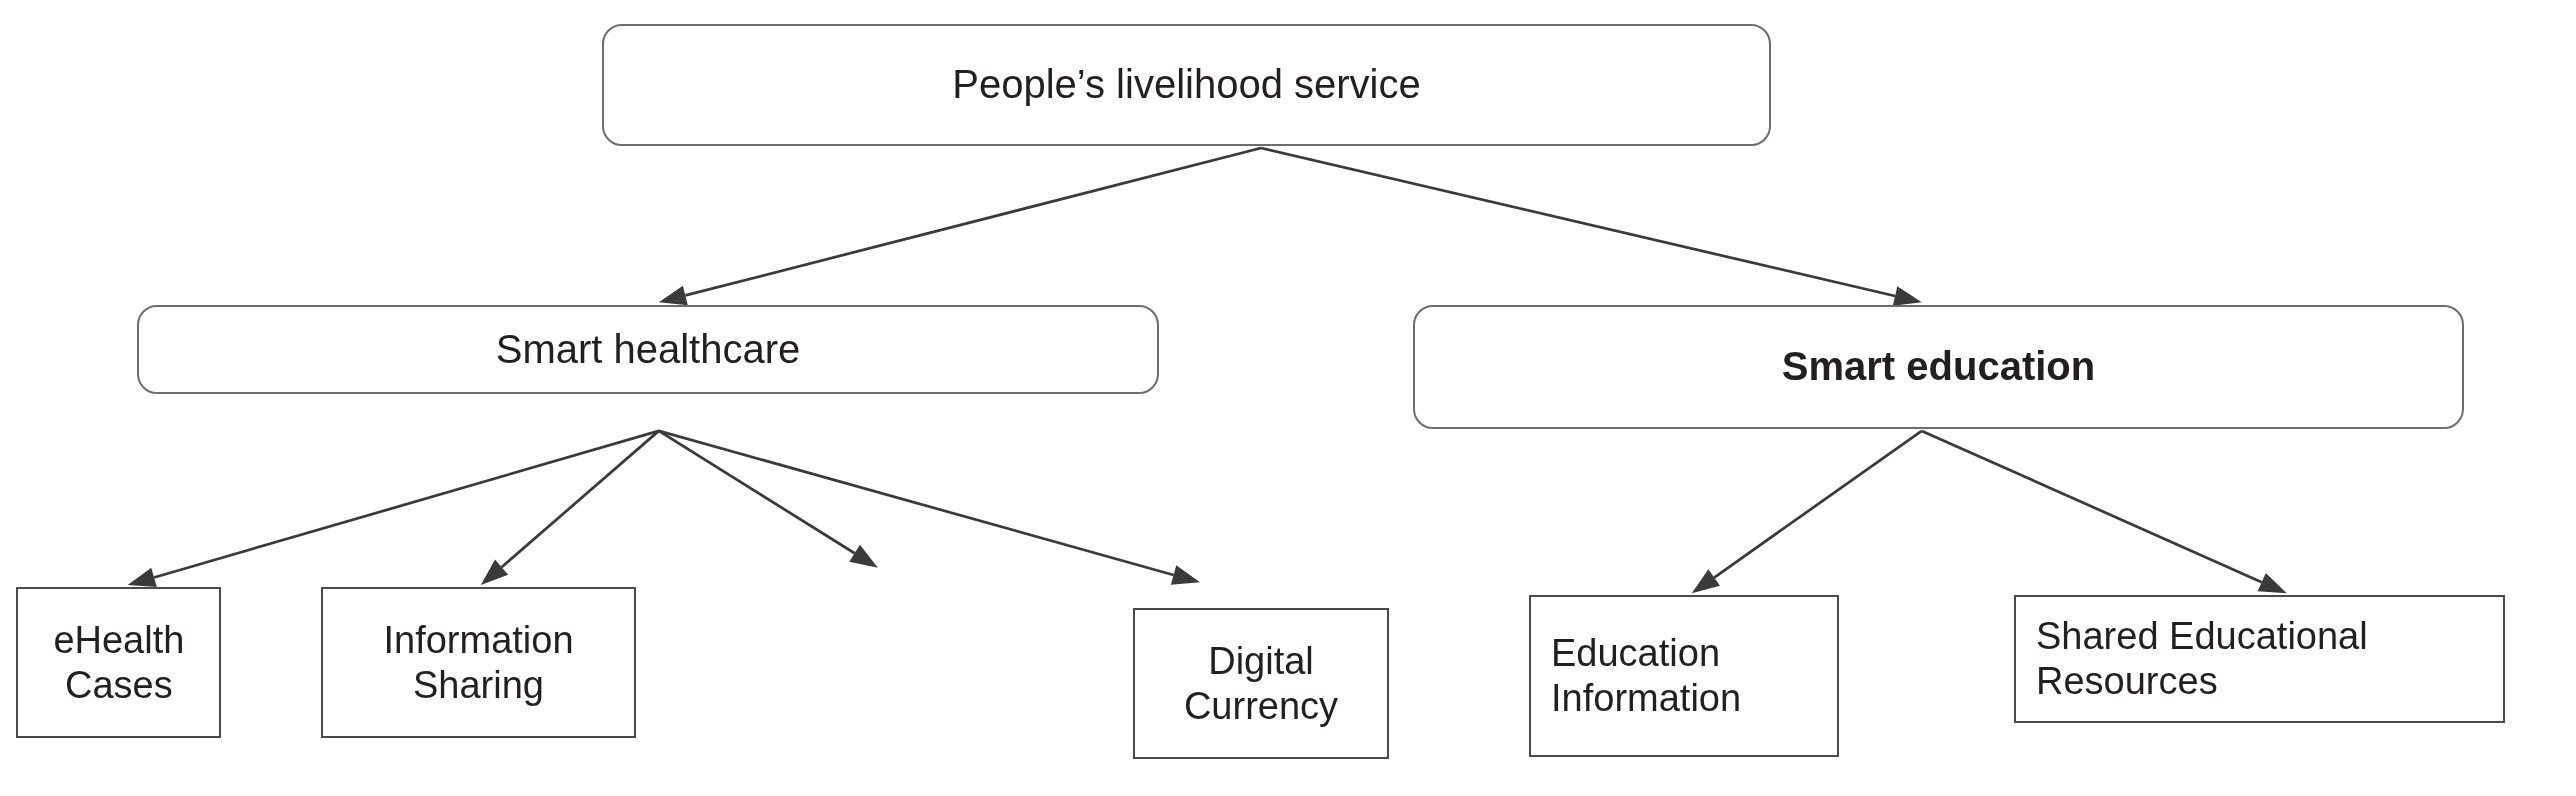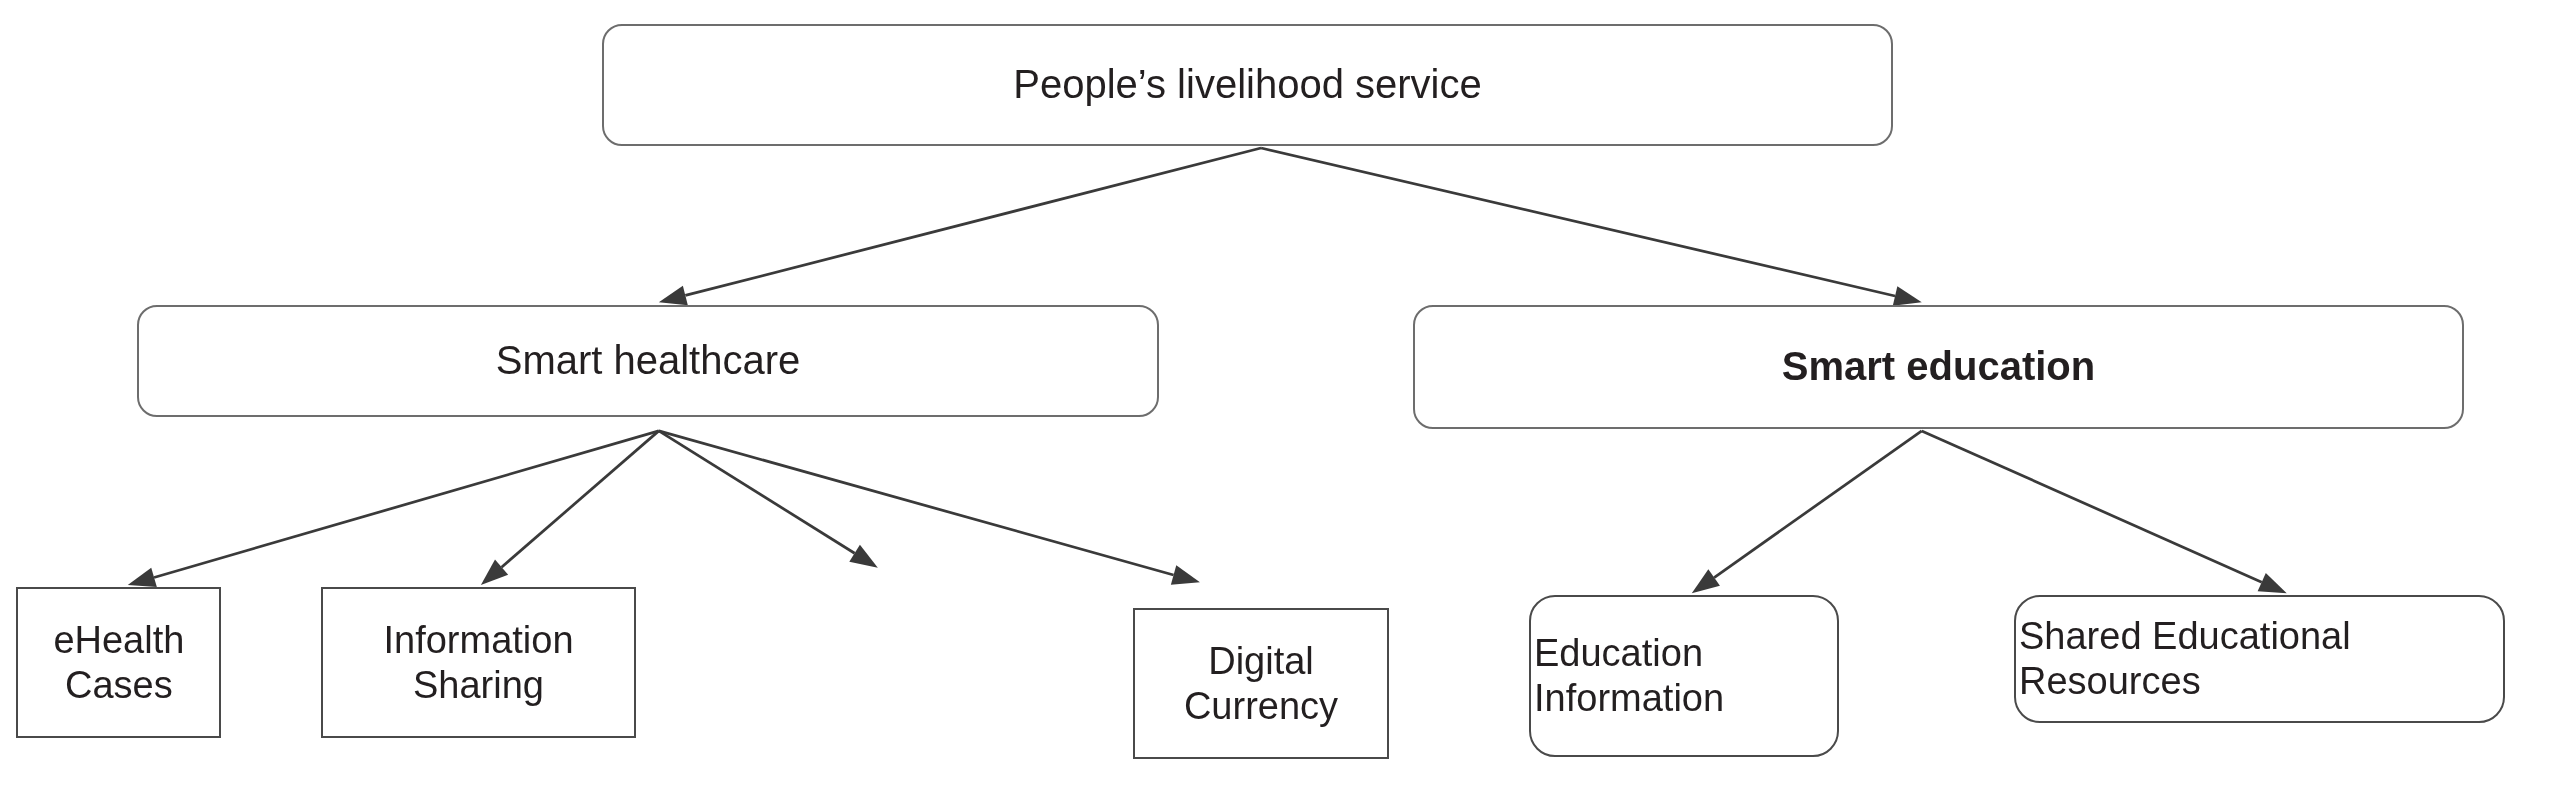--- a/index.html
+++ b/index.html
@@ -43,22 +43,21 @@
     font-size: 40px;
   }
   .node-l3 {
     border: 2.7px solid #4a4a4a;
     border-radius: 0;
     font-size: 38px;
   }
   .node-l3.align-left {
     justify-content: flex-start;
     text-align: left;
-    padding-left: 3px;
-    border-radius: 26px;
+    padding-left: 20px;
   }
 </style>
 </head>
 <body>
 
 <div id="diagram-root">
   <svg id="edge-layer" viewBox="0 0 2823 873">
       <g>
         <line x1="1382" y1="162" x2="751.06235923449" y2="323.5582746808654" stroke="#3a3a3a" stroke-width="3"></line>
         <polygon points="722,331 748.333726617474,312.9020762948857 753.7909918515061,334.2144730668451" fill="#3a3a3a"></polygon>
@@ -85,22 +84,22 @@
       </g>
       <g>
         <line x1="2106" y1="472" x2="1878.5036451463245" y2="632.6918696982311" stroke="#3a3a3a" stroke-width="3"></line>
         <polygon points="1854,650 1872.1573307023425,623.7071998112455 1884.8499595903065,641.6765395852168" fill="#3a3a3a"></polygon>
       </g>
       <g>
         <line x1="2106" y1="472" x2="2478.591307766975" y2="637.803131956304" stroke="#3a3a3a" stroke-width="3"></line>
         <polygon points="2506,650 2474.11912281762,647.8529857750798 2483.0634927163305,627.7532781375282" fill="#3a3a3a"></polygon>
       </g>
     </svg>
-<div class="node node-l1" style="left: 602px; top: 24px; width: 1291px; height: 122px;"><span>People’s livelihood service</span></div>
-    <div class="node node-l2" style="left: 137px; top: 305px; width: 1022px; height: 112px;"><span>Smart healthcare</span></div>
+<div class="node node-l1" style="left: 602px; top: 24px; width: 1169px; height: 122px;"><span>People’s livelihood service</span></div>
+    <div class="node node-l2" style="left: 137px; top: 305px; width: 1022px; height: 89px;"><span>Smart healthcare</span></div>
     <div class="node node-l2" style="left: 1413px; top: 305px; width: 1051px; height: 124px; font-weight: bold;"><span>Smart education</span></div>
     <div class="node node-l3" style="left: 16.4px; top: 587px; width: 205px; height: 151px;"><span>eHealth
 Cases</span></div>
     <div class="node node-l3" style="left: 321px; top: 587px; width: 315px; height: 151px;"><span>Information
 Sharing</span></div>
     <div class="node node-l3" style="left: 1133px; top: 584px; width: 256px; height: 151px; margin-top: 24px;"><span>Digital
 Currency</span></div>
     <div class="node node-l3 align-left" style="left: 1529px; top: 595px; width: 310px; height: 162px;"><span>Education
 Information</span></div>
     <div class="node node-l3 align-left" style="left: 2014px; top: 595px; width: 491px; height: 128px;"><span>Shared Educational

